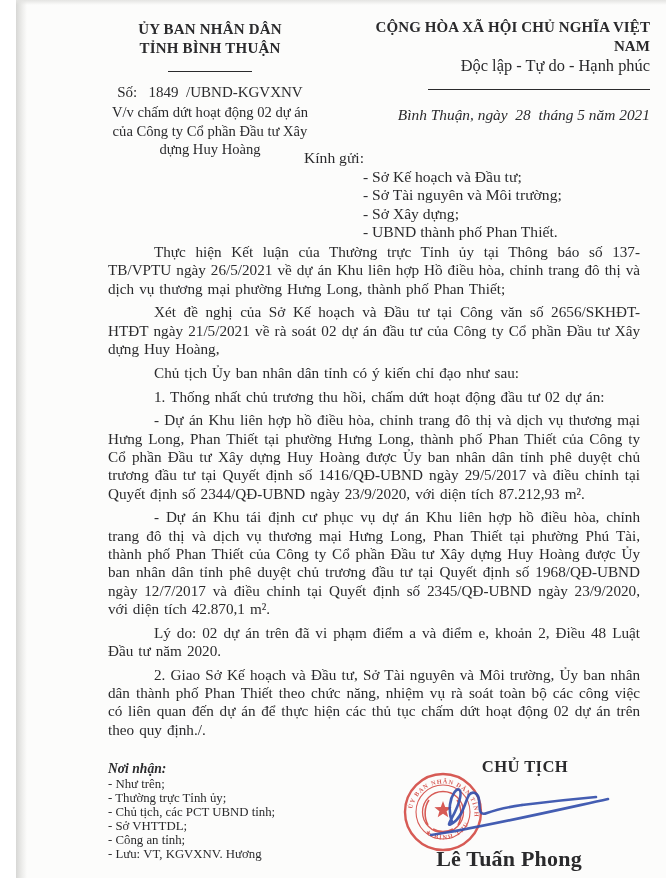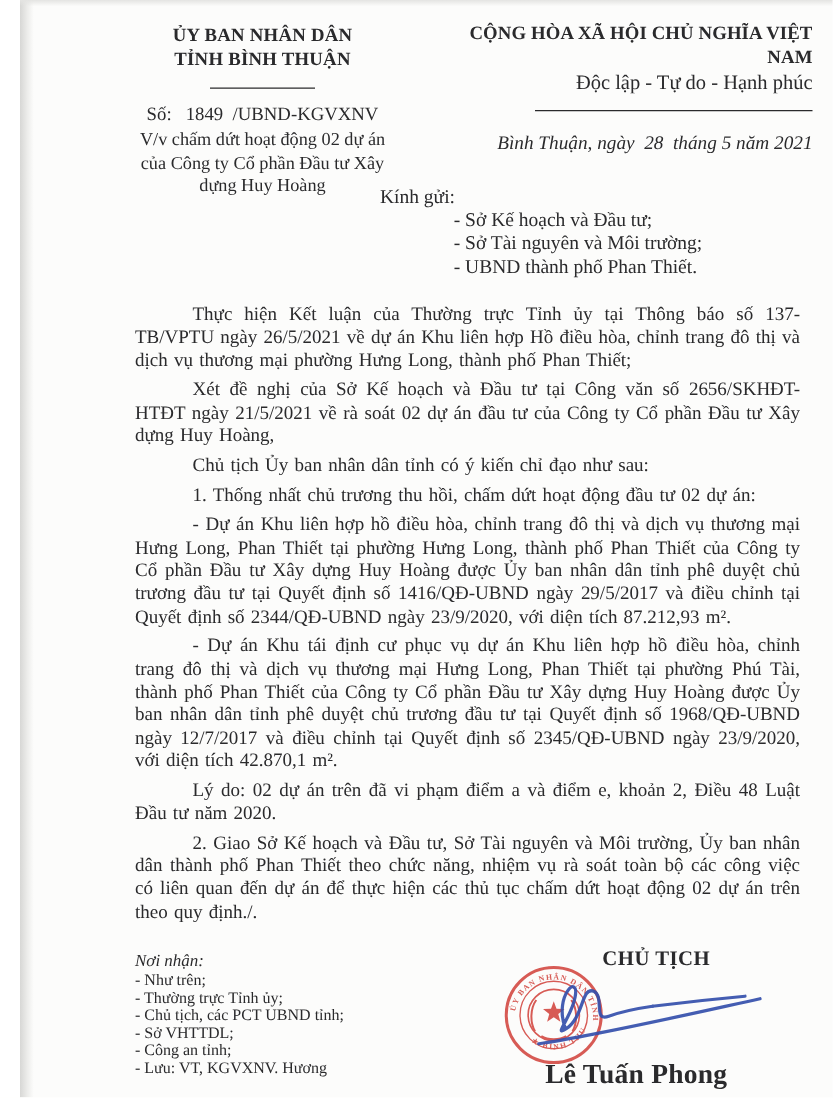--- a/index.html
+++ b/index.html
@@ -54,21 +54,21 @@
     margin:0 0 5.5px 0;
     font-size:15.2px;line-height:18.3px;
     text-align:justify;
     text-indent:46px;
     word-spacing:1.2px;
   }
   
   .noi-nhan{
     position:absolute;left:92px;top:761px;width:230px;
   }
-  .noi-nhan-label{font-weight:normal;font-style:italic;font-size:13.6px;line-height:15px;}
+  .noi-nhan-label{font-weight:bold;font-style:italic;font-size:13.6px;line-height:15px;}
   .noi-nhan-list{font-size:12.8px;line-height:14.1px;margin-top:1px;}
   .sign-block{
     position:absolute;left:404px;top:757px;width:210px;
     text-align:center;
   }
   .signer-title{font-weight:bold;font-size:16.6px;letter-spacing:.4px;}
   .signer-name{
     position:absolute;left:388px;top:846px;width:210px;text-align:center;
     font-weight:bold;font-size:22px;letter-spacing:.2px;
   }
@@ -94,20 +94,21 @@
     <div class="nat-line1">CỘNG HÒA XÃ HỘI CHỦ NGHĨA VIỆT NAM</div>
     <div class="nat-line2">Độc lập - Tự do - Hạnh phúc</div>
     <span class="nat-underline"></span>
     <div class="place-date">Bình Thuận, ngày  28  tháng 5 năm 2021</div>
   </div>
 
   <div class="salutation-label">Kính gửi:</div>
   <div class="recipient-list">
     <div>- Sở Kế hoạch và Đầu tư;</div>
     <div>- Sở Tài nguyên và Môi trường;</div>
+    <div>- Sở Xây dựng;</div>
     <div>- UBND thành phố Phan Thiết.</div>
   </div>
 
   <div class="body-text">
     <p>Thực hiện Kết luận của Thường trực Tỉnh ủy tại Thông báo số 137-TB/VPTU ngày 26/5/2021 về dự án Khu liên hợp Hồ điều hòa, chỉnh trang đô thị và dịch vụ thương mại phường Hưng Long, thành phố Phan Thiết;</p>
     <p>Xét đề nghị của Sở Kế hoạch và Đầu tư tại Công văn số 2656/SKHĐT-HTĐT ngày 21/5/2021 về rà soát 02 dự án đầu tư của Công ty Cổ phần Đầu tư Xây dựng Huy Hoàng,</p>
     <p>Chủ tịch Ủy ban nhân dân tỉnh có ý kiến chỉ đạo như sau:</p>
     <p>1. Thống nhất chủ trương thu hồi, chấm dứt hoạt động đầu tư 02 dự án:</p>
     <p>- Dự án Khu liên hợp hồ điều hòa, chỉnh trang đô thị và dịch vụ thương mại Hưng Long, Phan Thiết tại phường Hưng Long, thành phố Phan Thiết của Công ty Cổ phần Đầu tư Xây dựng Huy Hoàng được Ủy ban nhân dân tỉnh phê duyệt chủ trương đầu tư tại Quyết định số 1416/QĐ-UBND ngày 29/5/2017 và điều chỉnh tại Quyết định số 2344/QĐ-UBND ngày 23/9/2020, với diện tích 87.212,93 m².</p>
     <p>- Dự án Khu tái định cư phục vụ dự án Khu liên hợp hồ điều hòa, chỉnh trang đô thị và dịch vụ thương mại Hưng Long, Phan Thiết tại phường Phú Tài, thành phố Phan Thiết của Công ty Cổ phần Đầu tư Xây dựng Huy Hoàng được Ủy ban nhân dân tỉnh phê duyệt chủ trương đầu tư tại Quyết định số 1968/QĐ-UBND ngày 12/7/2017 và điều chỉnh tại Quyết định số 2345/QĐ-UBND ngày 23/9/2020, với diện tích 42.870,1 m².</p>

